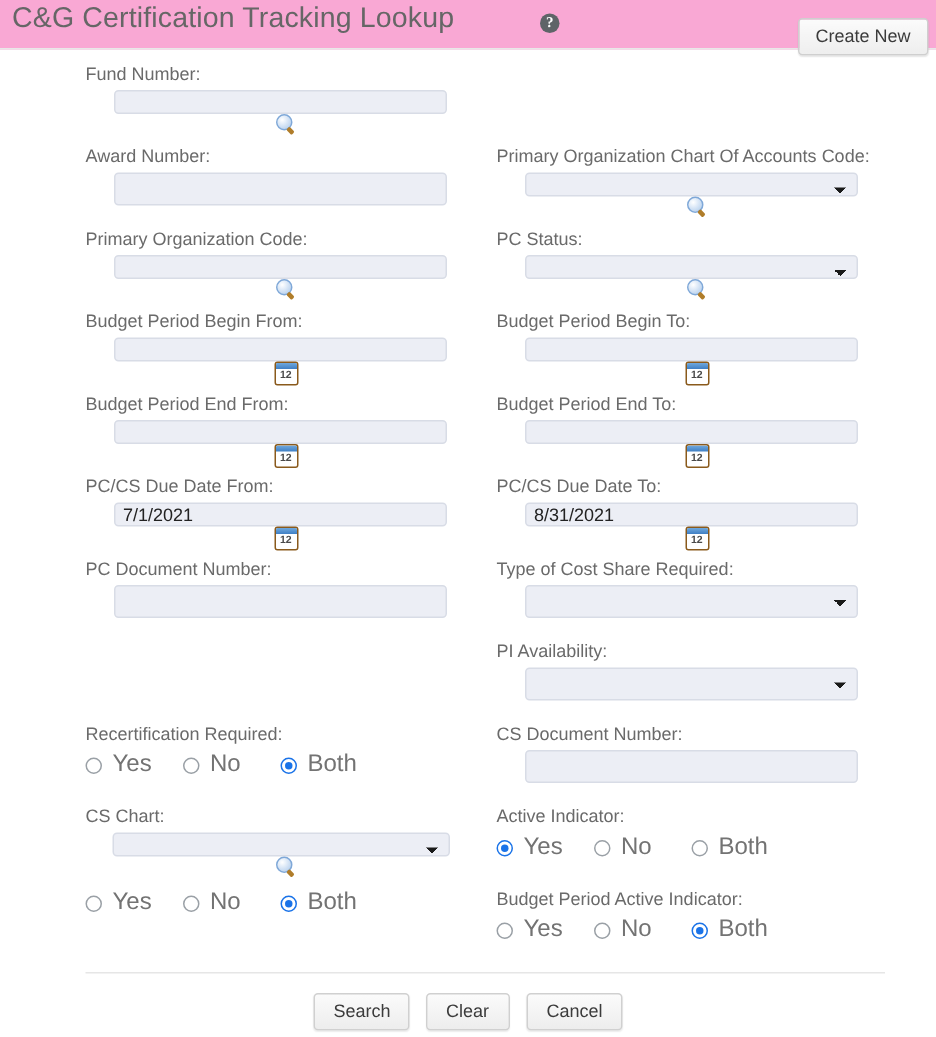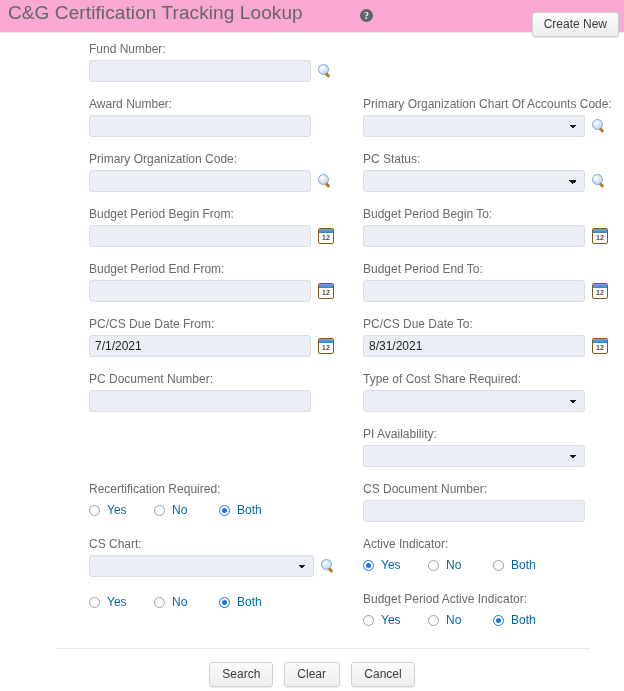--- a/index.html
+++ b/index.html
@@ -62,21 +62,20 @@
     border-radius: 3px;
     box-shadow: 0 1px 1px rgba(0,0,0,0.10);
     cursor: pointer;
     font-family: "Liberation Sans", sans-serif;
   }
 
   
   .form-area {
     position: relative;
     padding-top: 9px;
-    margin-left: 32px;
   }
   .row {
     position: relative;
     height: 55px;
   }
   .col {
     position: absolute;
     top: 0;
   }
   .col-left  { left: 57px;  width: 260px; }
@@ -88,20 +87,21 @@
     color: #6a6a6a;
     margin-bottom: 4px;
     white-space: nowrap;
     line-height: 14px;
   }
 
   .ctrl-line {
     display: flex;
     align-items: center;
     height: 22px;
+    flex-direction: column;
   }
 
   input.text-field,
   select.select-field {
     box-sizing: border-box;
     height: 22px;
     width: 222px;
     background: #eceef5;
     border: 1px solid #d8dce6;
     border-radius: 3px;
@@ -228,22 +228,22 @@
     position: absolute;
     left: 2px;
     top: 2px;
     width: 5px;
     height: 5px;
     border-radius: 50%;
     background: #1a73e8;
   }
   .radio-label {
     margin-left: 7px;
-    font-size: 12px;
-    color: #0369a1;
+    font-size: 16px;
+    color: #737373;
     white-space: nowrap;
   }
 
   
   .footer-divider {
     position: absolute;
     left: 57px;
     right: 34px;
     top: 648px;
     height: 1px;

